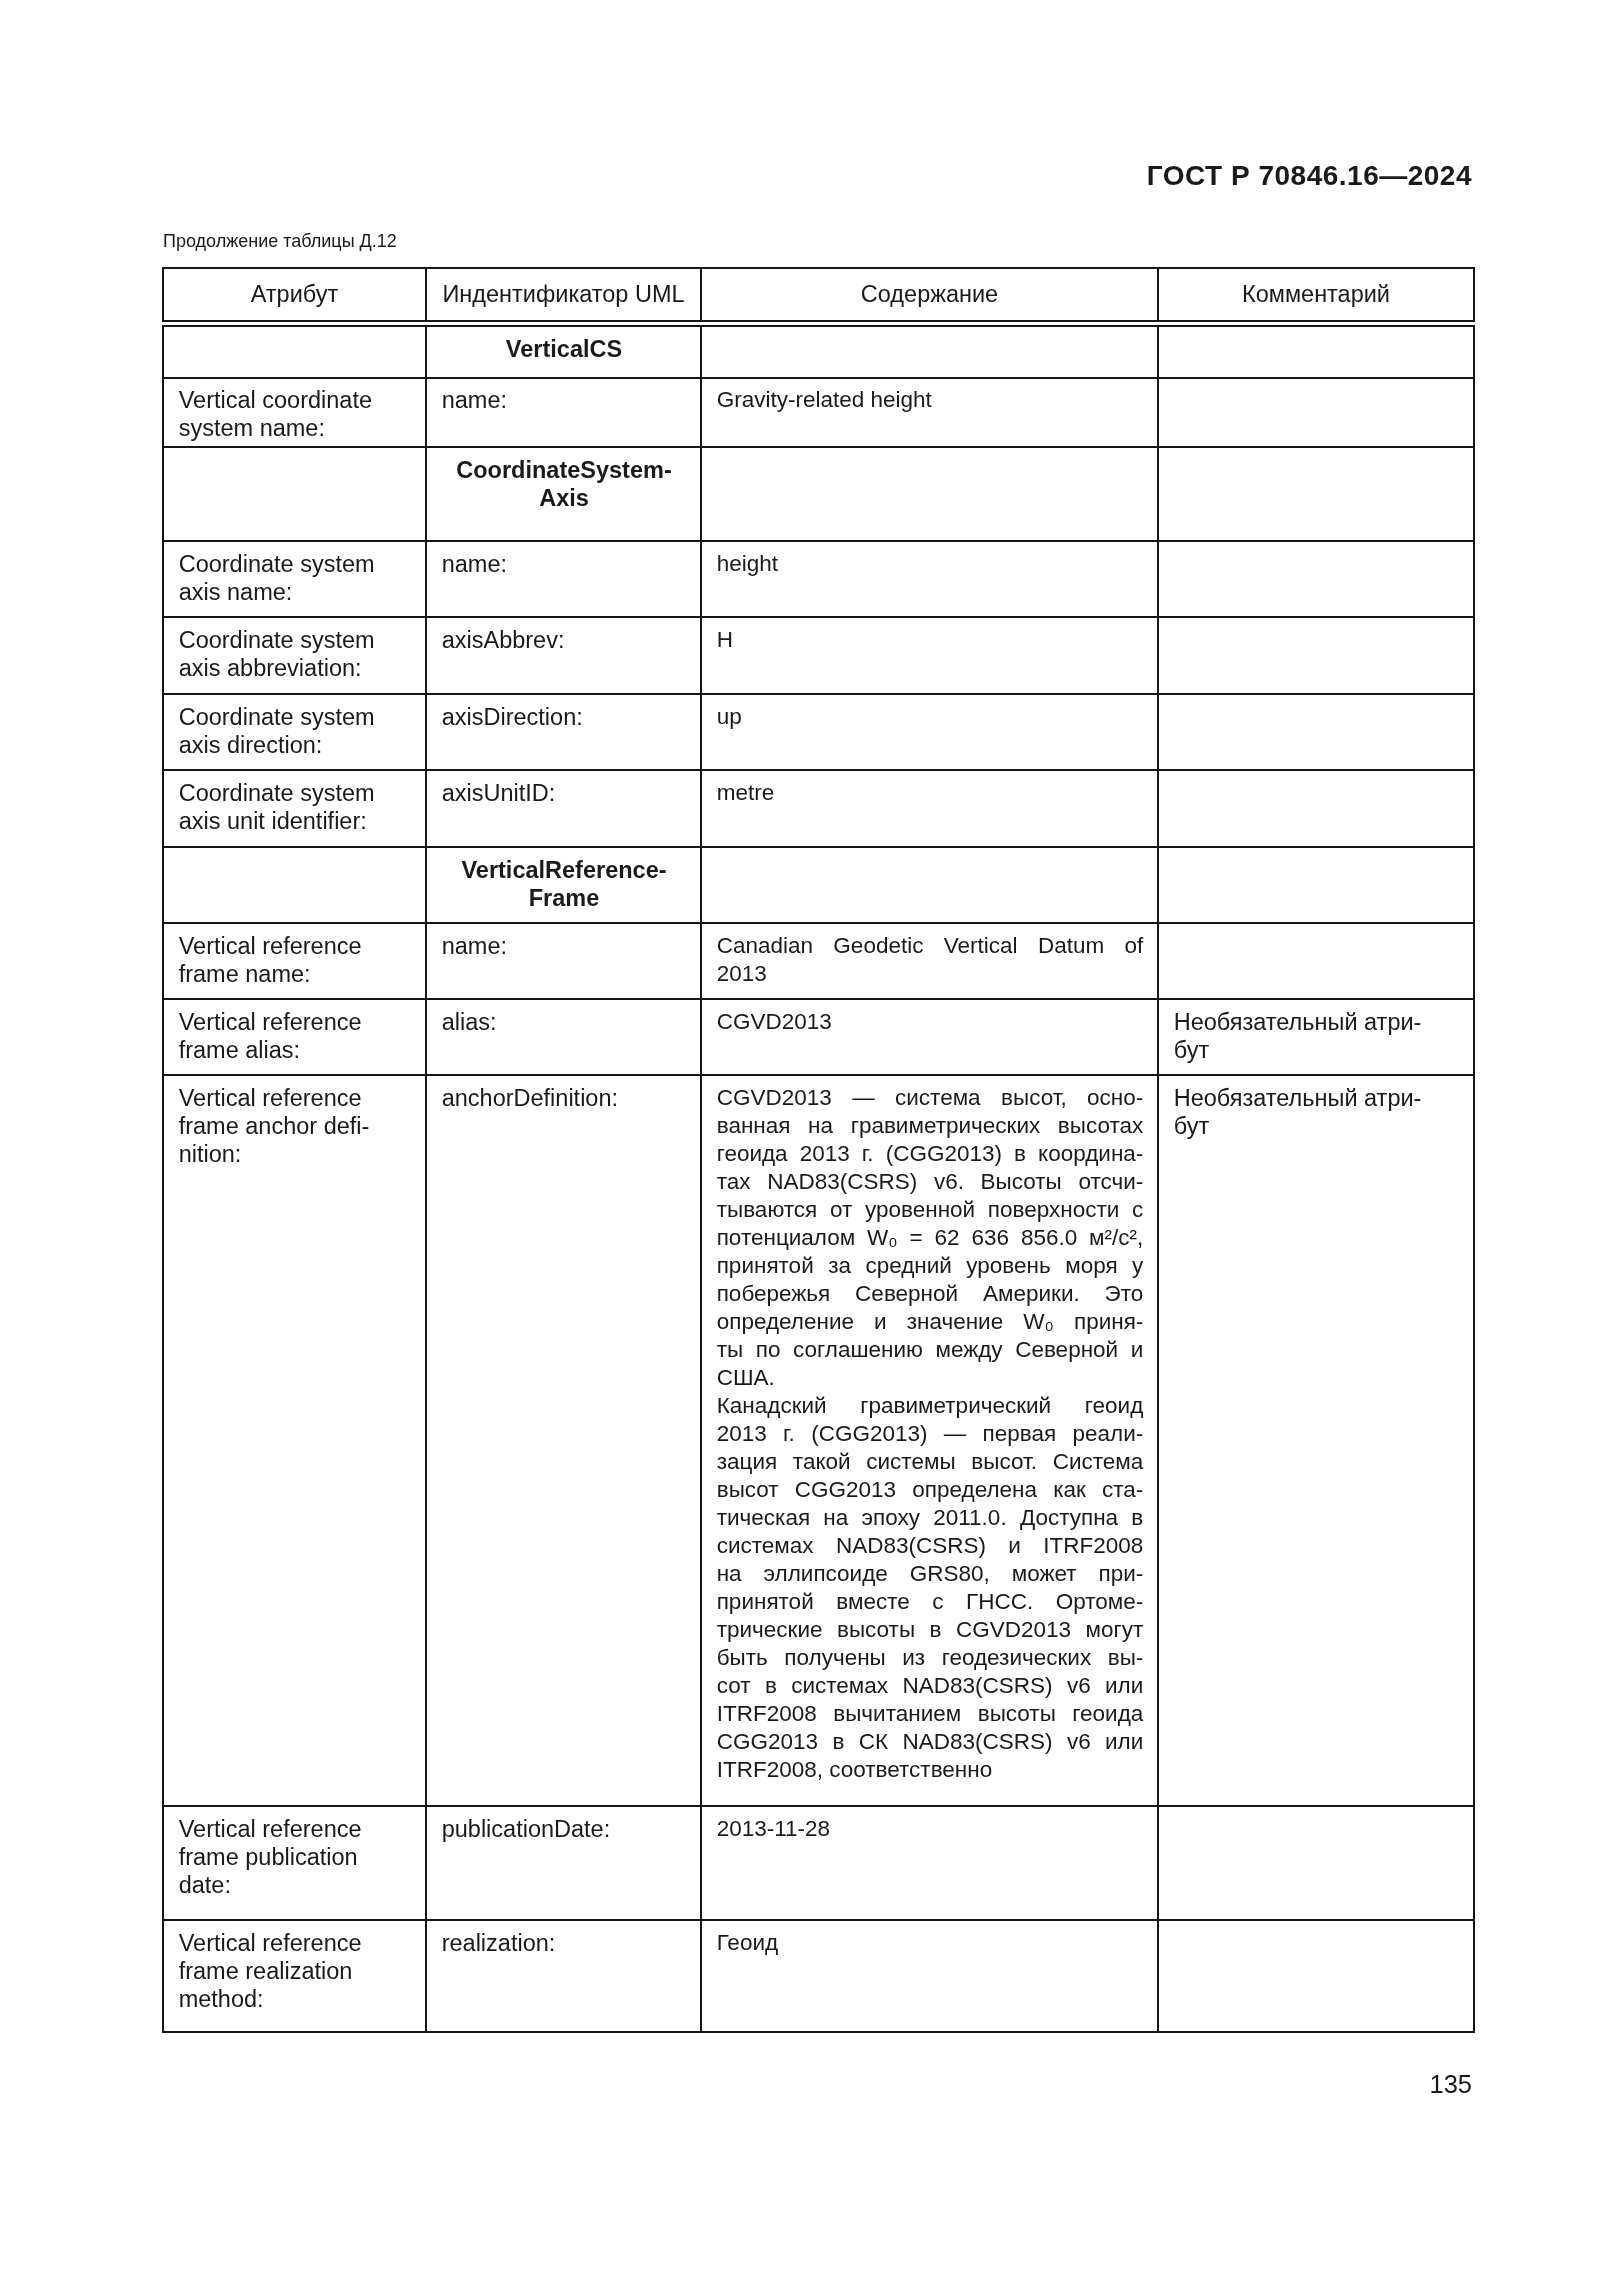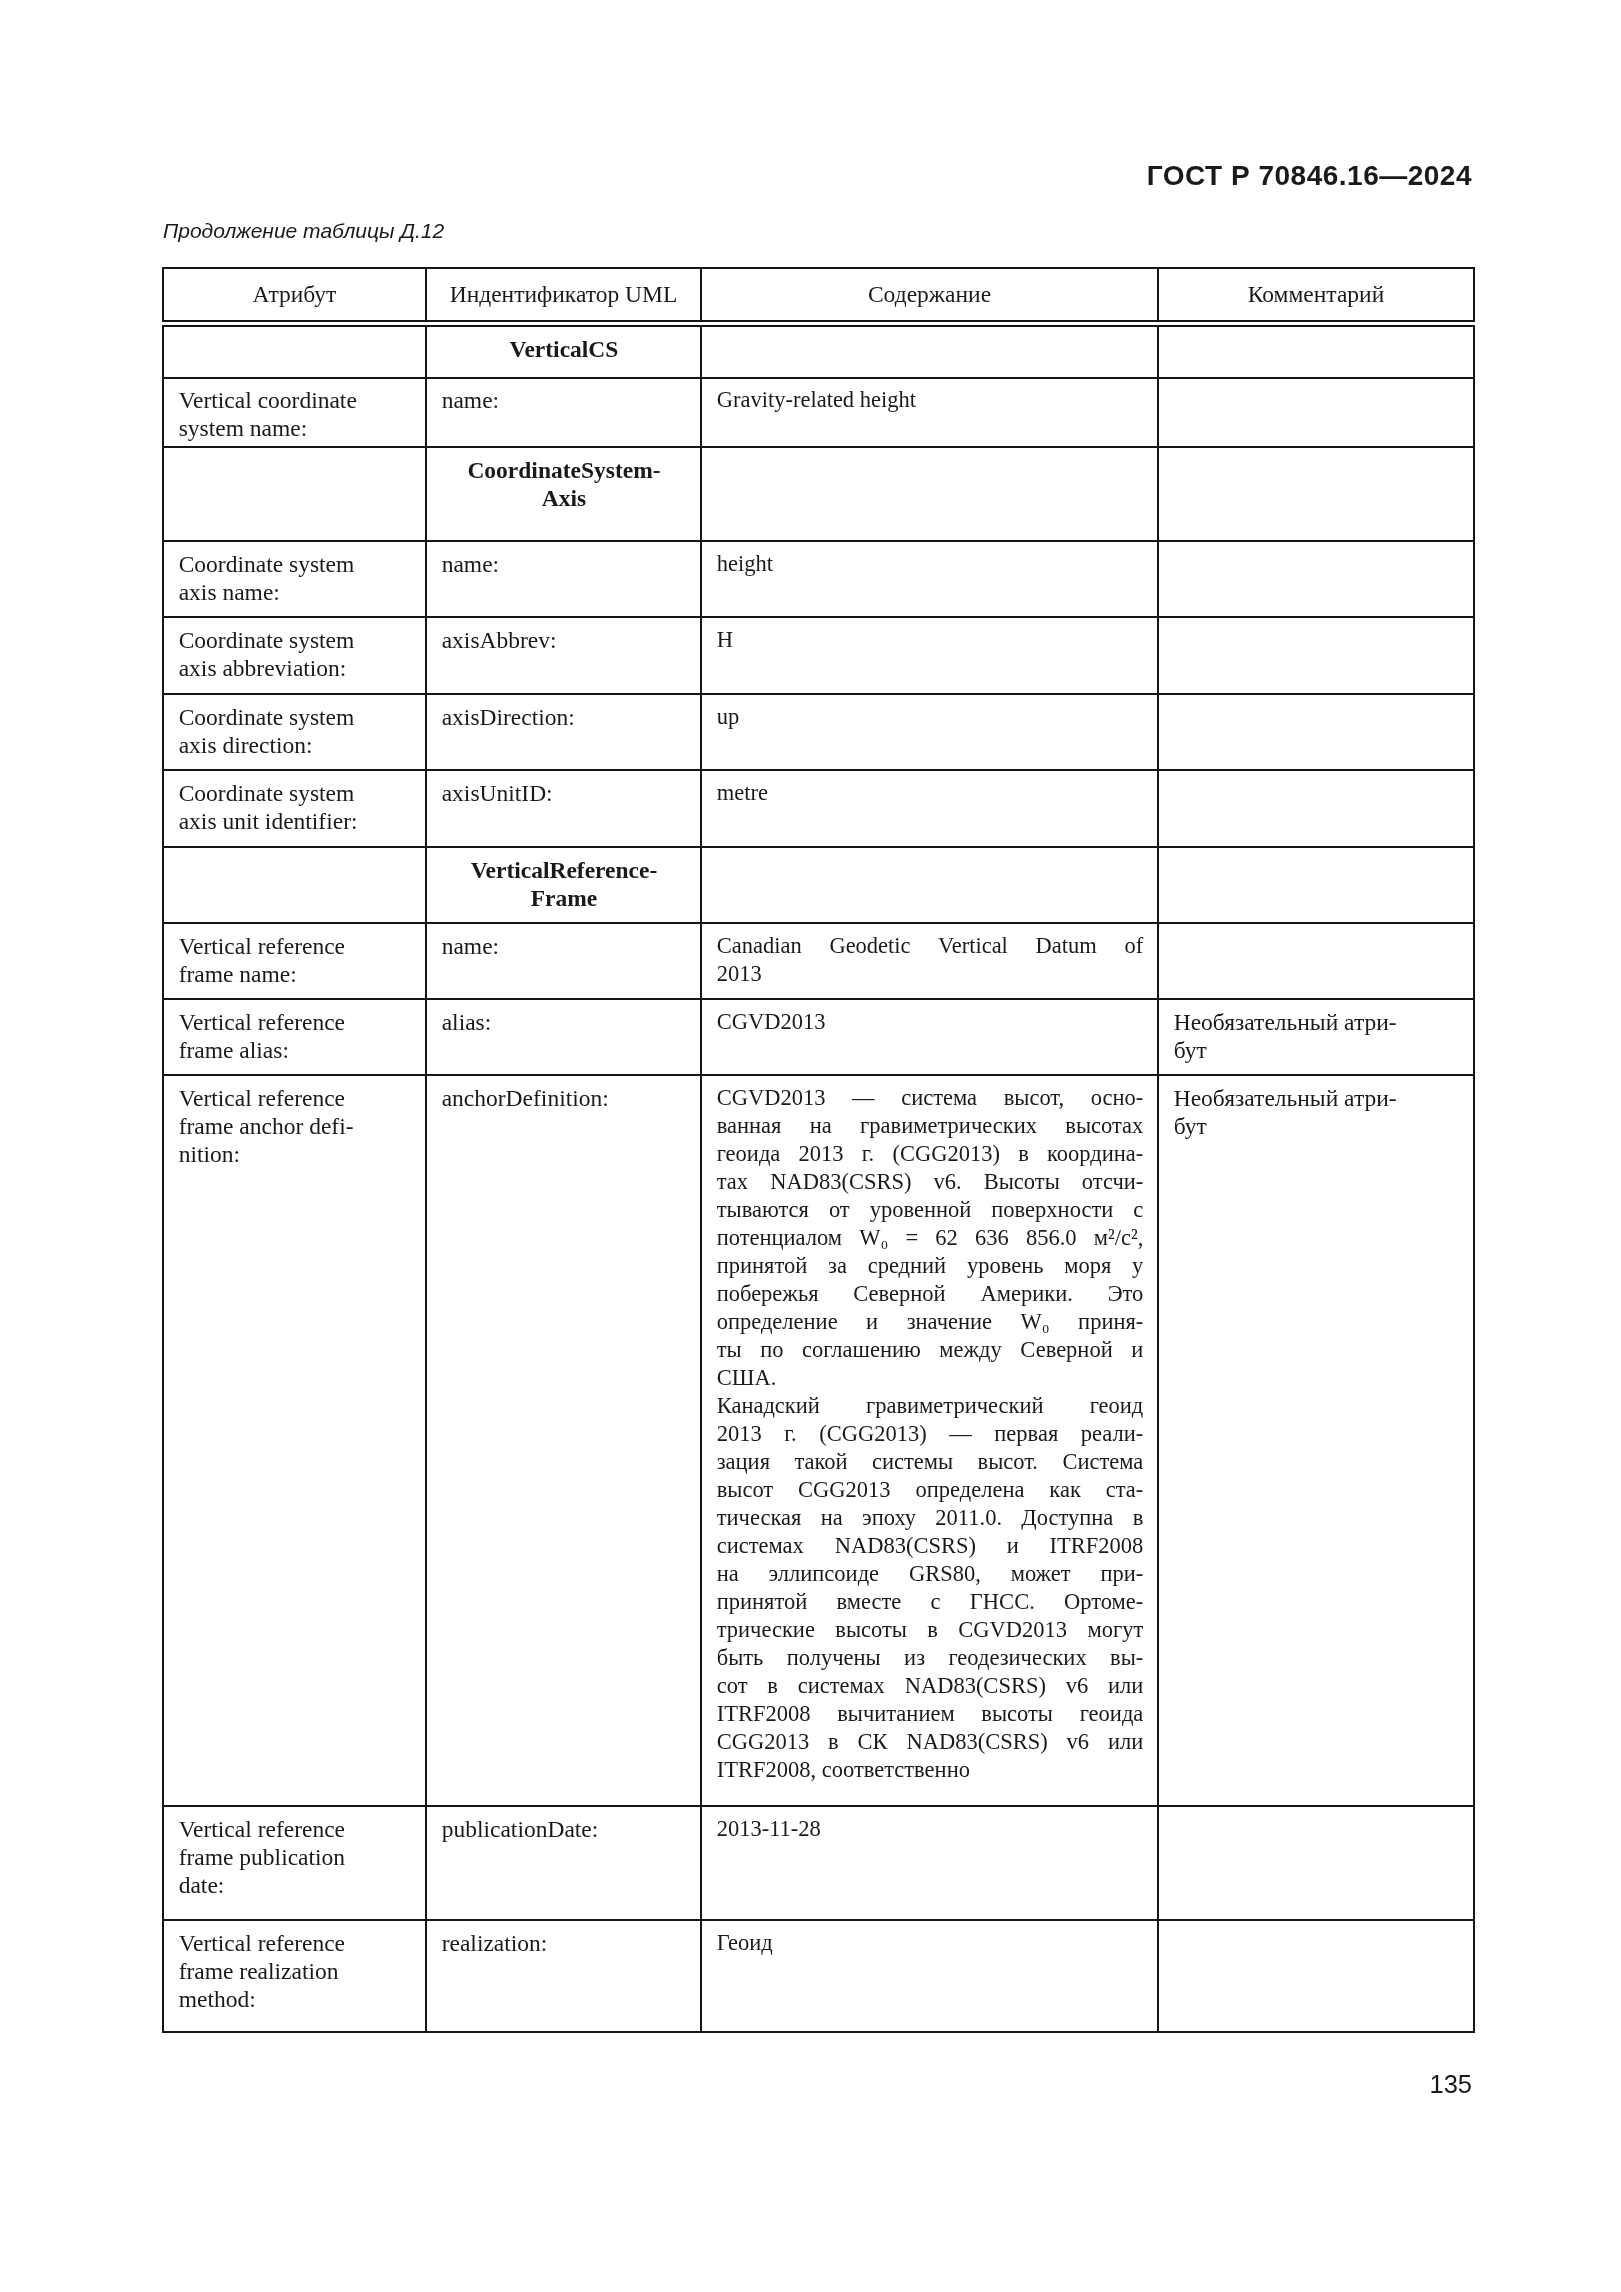--- a/index.html
+++ b/index.html
@@ -8,33 +8,32 @@
     font-family:"Liberation Sans", sans-serif;
     -webkit-font-smoothing:antialiased;
   }
   .page{position:relative;width:1621px;height:2293px;overflow:hidden;margin-left:44px;}
 
   .doc-header{
     position:absolute;top:160px;right:193px;
     font-size:28px;font-weight:700;letter-spacing:0.5px;
   }
   .table-caption{
-    position:absolute;top:219px;left:119px;
-    font-size:21px;font-style:italic;
+    position:absolute;top:231px;left:119px;
+    font-size:18px;
   }
   .page-number{
     position:absolute;top:2070px;right:193px;
     font-size:25.5px;
   }
 
   table.attr-table{
     position:absolute;left:118px;top:267px;width:1310px;
     border-collapse:collapse;table-layout:fixed;
     border:2.9px solid #161616;
-    font-family:Liberation Serif, serif;
   }
   .attr-table th{
     border:2px solid #161616;
     border-bottom:7.8px double #161616;
     font-size:23.5px;font-weight:400;text-align:center;vertical-align:middle;
     height:47px;padding:2px 5.9px;
   }
   .attr-table td{
     border:2px solid #161616;
     font-size:23.5px;line-height:28px;vertical-align:top;

